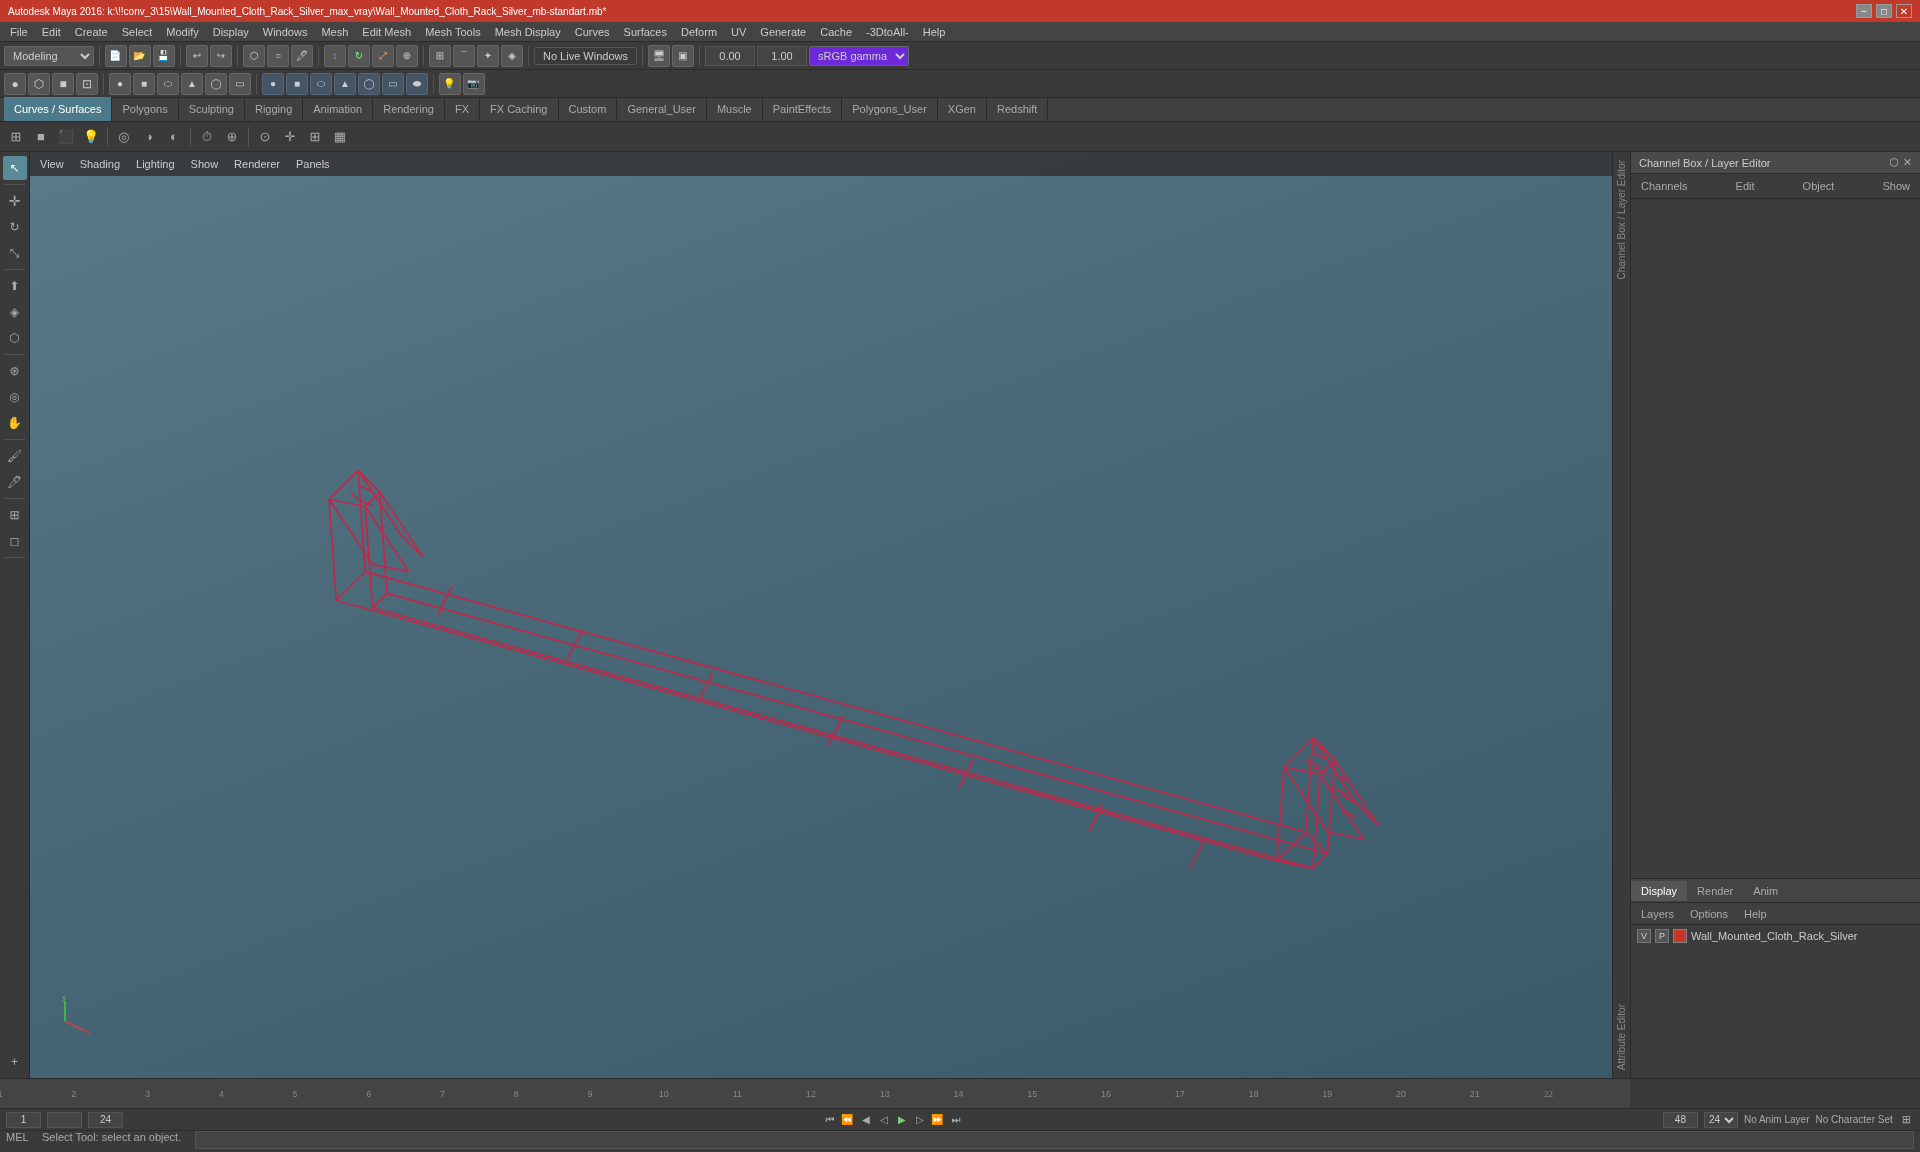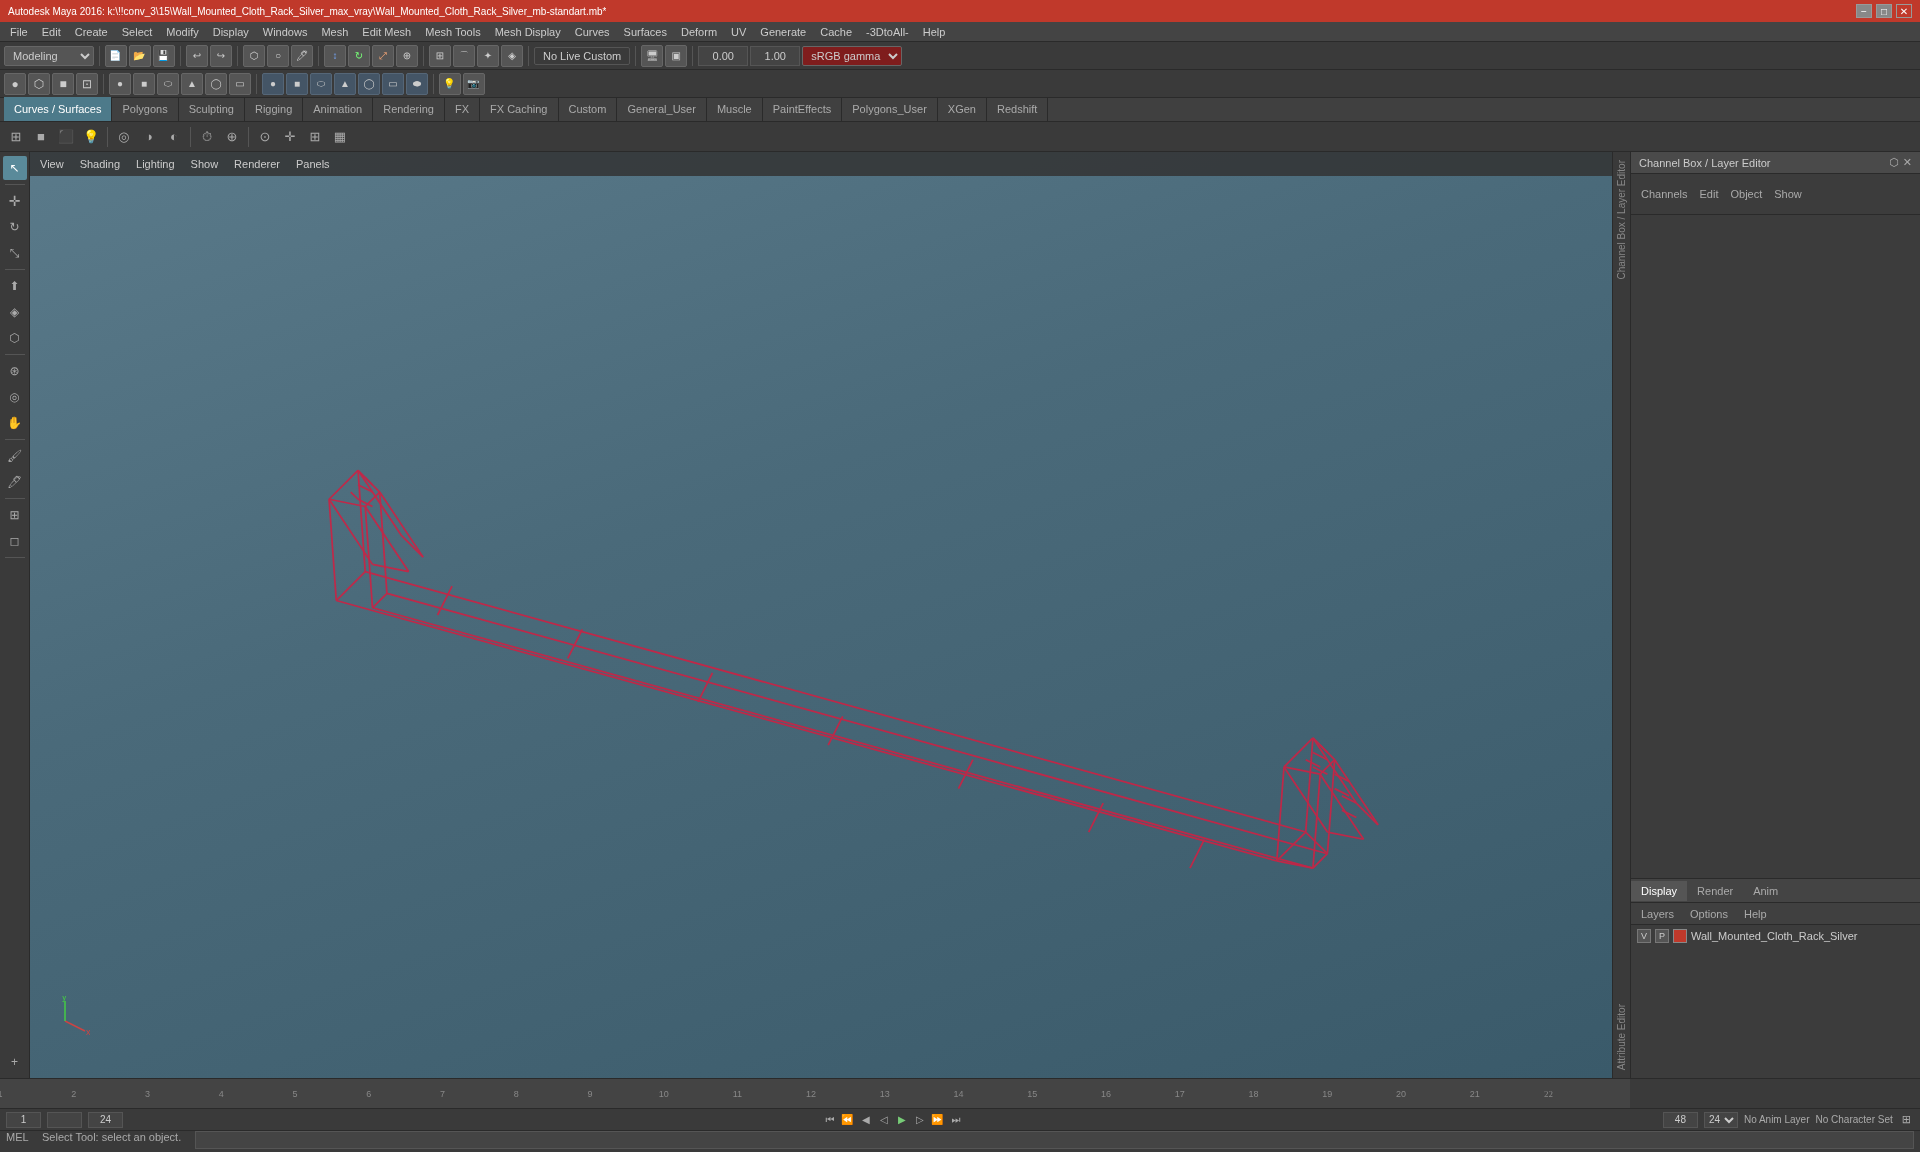--- a/index.html
+++ b/index.html
@@ -99,21 +99,21 @@
       align-items: center;
       justify-content: center;
       cursor: pointer;
       font-size: 10px;
       color: #ccc;
       flex-shrink: 0;
     }
 
     .toolbar-dropdown {
       height: 20px;
-      background: #7f1d1d;
+      background: #6d28d9;
       border: 1px solid #666;
       border-radius: 2px;
       color: #ccc;
       font-size: 11px;
       padding: 0 4px;
       cursor: pointer;
     }
 
     .toolbar-input {
       height: 20px;
@@ -302,23 +302,24 @@
       justify-content: space-between;
       padding: 0 8px;
       border-bottom: 1px solid #2a2a2a;
       font-size: 11px;
       color: #ccc;
     }
 
     #channel-box-tabs {
       display: flex;
       align-items: center;
-      padding: 12px 6px;
+      padding: 4px 6px;
       gap: 4px;
       border-bottom: 1px solid #2a2a2a;
+      justify-content: space-between;
     }
     .cb-tab {
       font-size: 11px;
       color: #aaa;
       cursor: pointer;
       padding: 2px 4px;
     }
 
     #channel-box-content {
       flex: 1;
@@ -559,21 +560,21 @@
   <div class="toolbar-btn" style="color:#77aaff;">↕</div>
   <div class="toolbar-btn" style="color:#77ff77;">↻</div>
   <div class="toolbar-btn" style="color:#ffaa77;">⤢</div>
   <div class="toolbar-btn">⊕</div>
   <div class="toolbar-separator"></div>
   <div class="toolbar-btn">⊞</div>
   <div class="toolbar-btn">⌒</div>
   <div class="toolbar-btn">✦</div>
   <div class="toolbar-btn">◈</div>
   <div class="toolbar-separator"></div>
-  <span class="no-live-surface">No Live Custom</span>
+  <span class="no-live-surface">No Live Windows</span>
   <div class="toolbar-separator"></div>
 
   <div class="toolbar-btn">🖥</div>
   <div class="toolbar-btn">▣</div>
   <div class="toolbar-separator"></div>
 
   <input type="text" class="toolbar-input" value="0.00" style="">
   <input type="text" class="toolbar-input" value="1.00" style="">
   <select class="toolbar-dropdown" style="width:100px;">
     <option>sRGB gamma</option>

